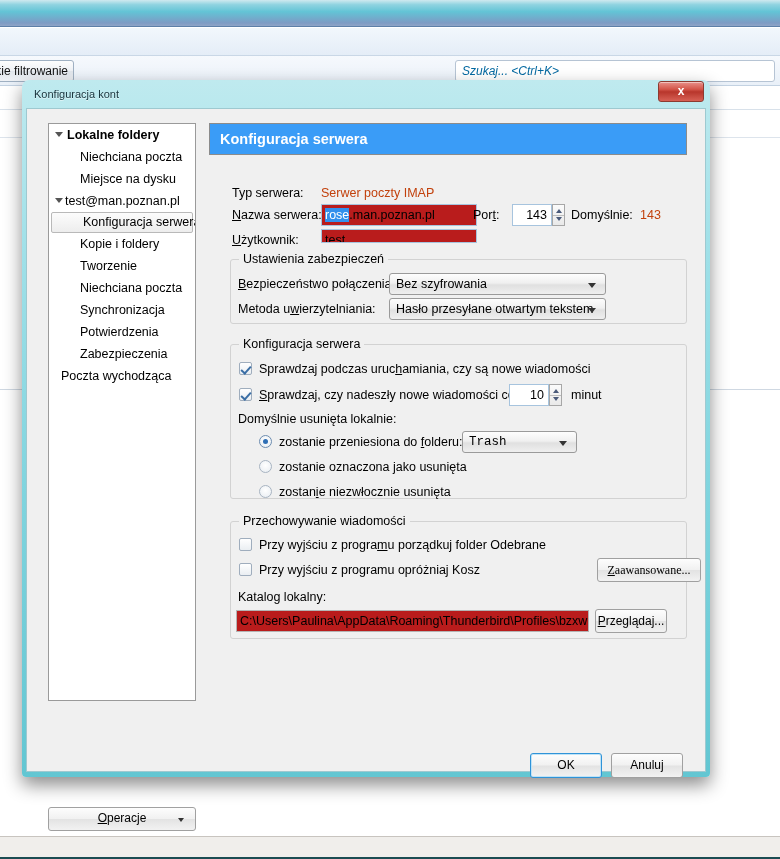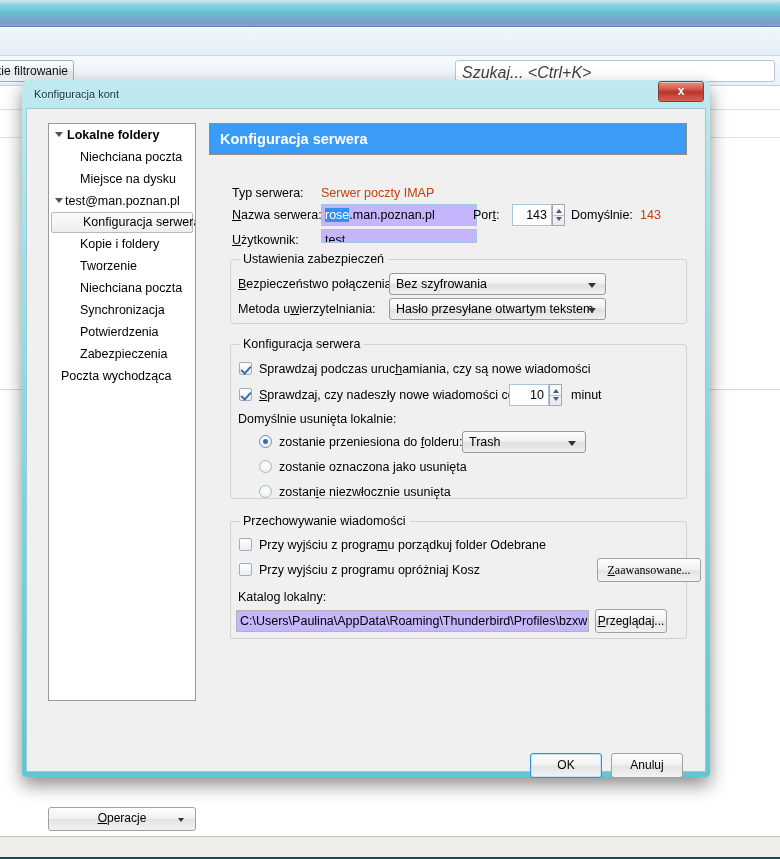--- a/index.html
+++ b/index.html
@@ -33,21 +33,21 @@
     background:linear-gradient(180deg,#fdfdfd 0%,#eef1f5 48%,#e1e6ec 52%,#eff2f6 100%);
     border:1px solid #9fb0c2; border-radius:3px;
     font-size:12px; line-height:20px; text-align:right; padding-right:5px; color:#111;
     overflow:hidden; white-space:nowrap;
   }
   .bg-searchbox {
     position:absolute; left:455px; top:60px; width:320px; height:22px;
     background:#ffffff; border:1px solid #b6c4d4; border-radius:3px;
   }
   .bg-searchbox span {
-    position:absolute; left:6px; top:3px; font-style:italic; color:#404040; font-size:16px;
+    position:absolute; left:6px; top:3px; font-style:italic; color:#0369a1; font-size:12px;
   }
   .bg-row2 {
     position:absolute; left:0; top:86px; width:780px; height:24px;
     background:#ffffff; border-bottom:1px solid #d8e1ea;
   }
   .bg-bigarea { position:absolute; left:0; top:110px; width:780px; height:700px; background:#ffffff; }
   .bg-ghost {
     position:absolute; left:150px; top:108px; width:520px; height:16px;
     color:#bcc8d6; font-size:13px; font-weight:bold; letter-spacing:1px;
     white-space:nowrap; overflow:hidden;
@@ -136,21 +136,21 @@
     position:absolute; left:182px; top:14px; width:478px; height:32px;
     background:#3a9cf7; border:1px solid #8b8b8b;
     color:#ffffff; font-size:14.5px; font-weight:bold;
     line-height:30px; padding-left:10px;
   }
 
   .fld-label { position:absolute; font-size:12.5px; color:#000; white-space:nowrap; }
   .ro-value  { position:absolute; font-size:12.5px; color:#c2410c; white-space:nowrap; }
 
   .txt {
-    position:absolute; background:#c4b5fd; border:1px solid #a7c4de;
+    position:absolute; background:#b91c1c; border:1px solid #a7c4de;
     font-family:"Liberation Sans", sans-serif; font-size:12.5px;
     padding:0 3px; color:#000; line-height:20px; overflow:hidden; white-space:nowrap;
   }
   .sel-frag { background:#3390ec; color:#ffffff; }
 
   .num {
     position:absolute; background:#fff; border:1px solid #a7c4de;
     font-size:12.5px; text-align:right; padding-right:4px;
     line-height:20px; color:#000;
   }
@@ -356,21 +356,21 @@
         <span class="mid"></span>
         <span class="dn"></span>
       </div>
       <span class="fld-label" style="left:340px; top:43px;">minut</span>
 
       <span class="fld-label" style="left:7px; top:67px;">Domyślnie usunięta lokalnie:</span>
 
       <div class="cbrow" style="left:28px; top:90px;">
         <span class="radio on"></span><span>zostanie przeniesiona do <span class="ul">f</span>olderu:</span>
       </div>
-      <div class="combo" style="left:231px; top:86px; width:124px;">
+      <div class="combo" style="left:231px; top:86px; width:115px;font-family:Liberation Mono, monospace;">
         <span>Trash</span>
         <span class="arr"></span>
       </div>
 
       <div class="cbrow" style="left:28px; top:115px;">
         <span class="radio"></span><span>zostanie oznaczona <span class="ul">j</span>ako usunięta</span>
       </div>
 
       <div class="cbrow" style="left:28px; top:140px;">
         <span class="radio"></span><span>zostan<span class="ul">i</span>e niezwłocznie usunięta</span>

